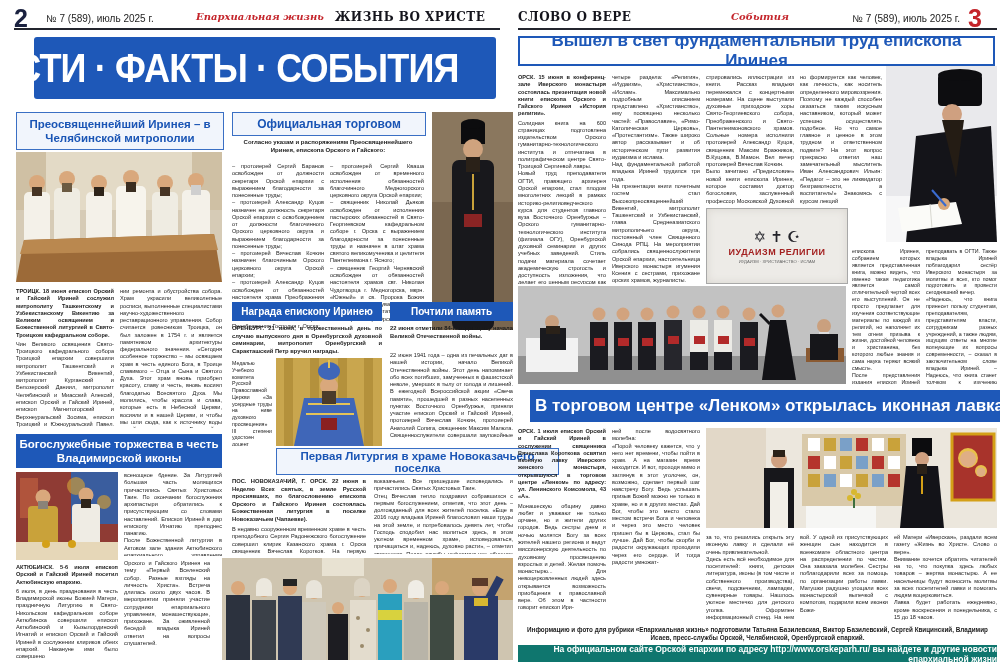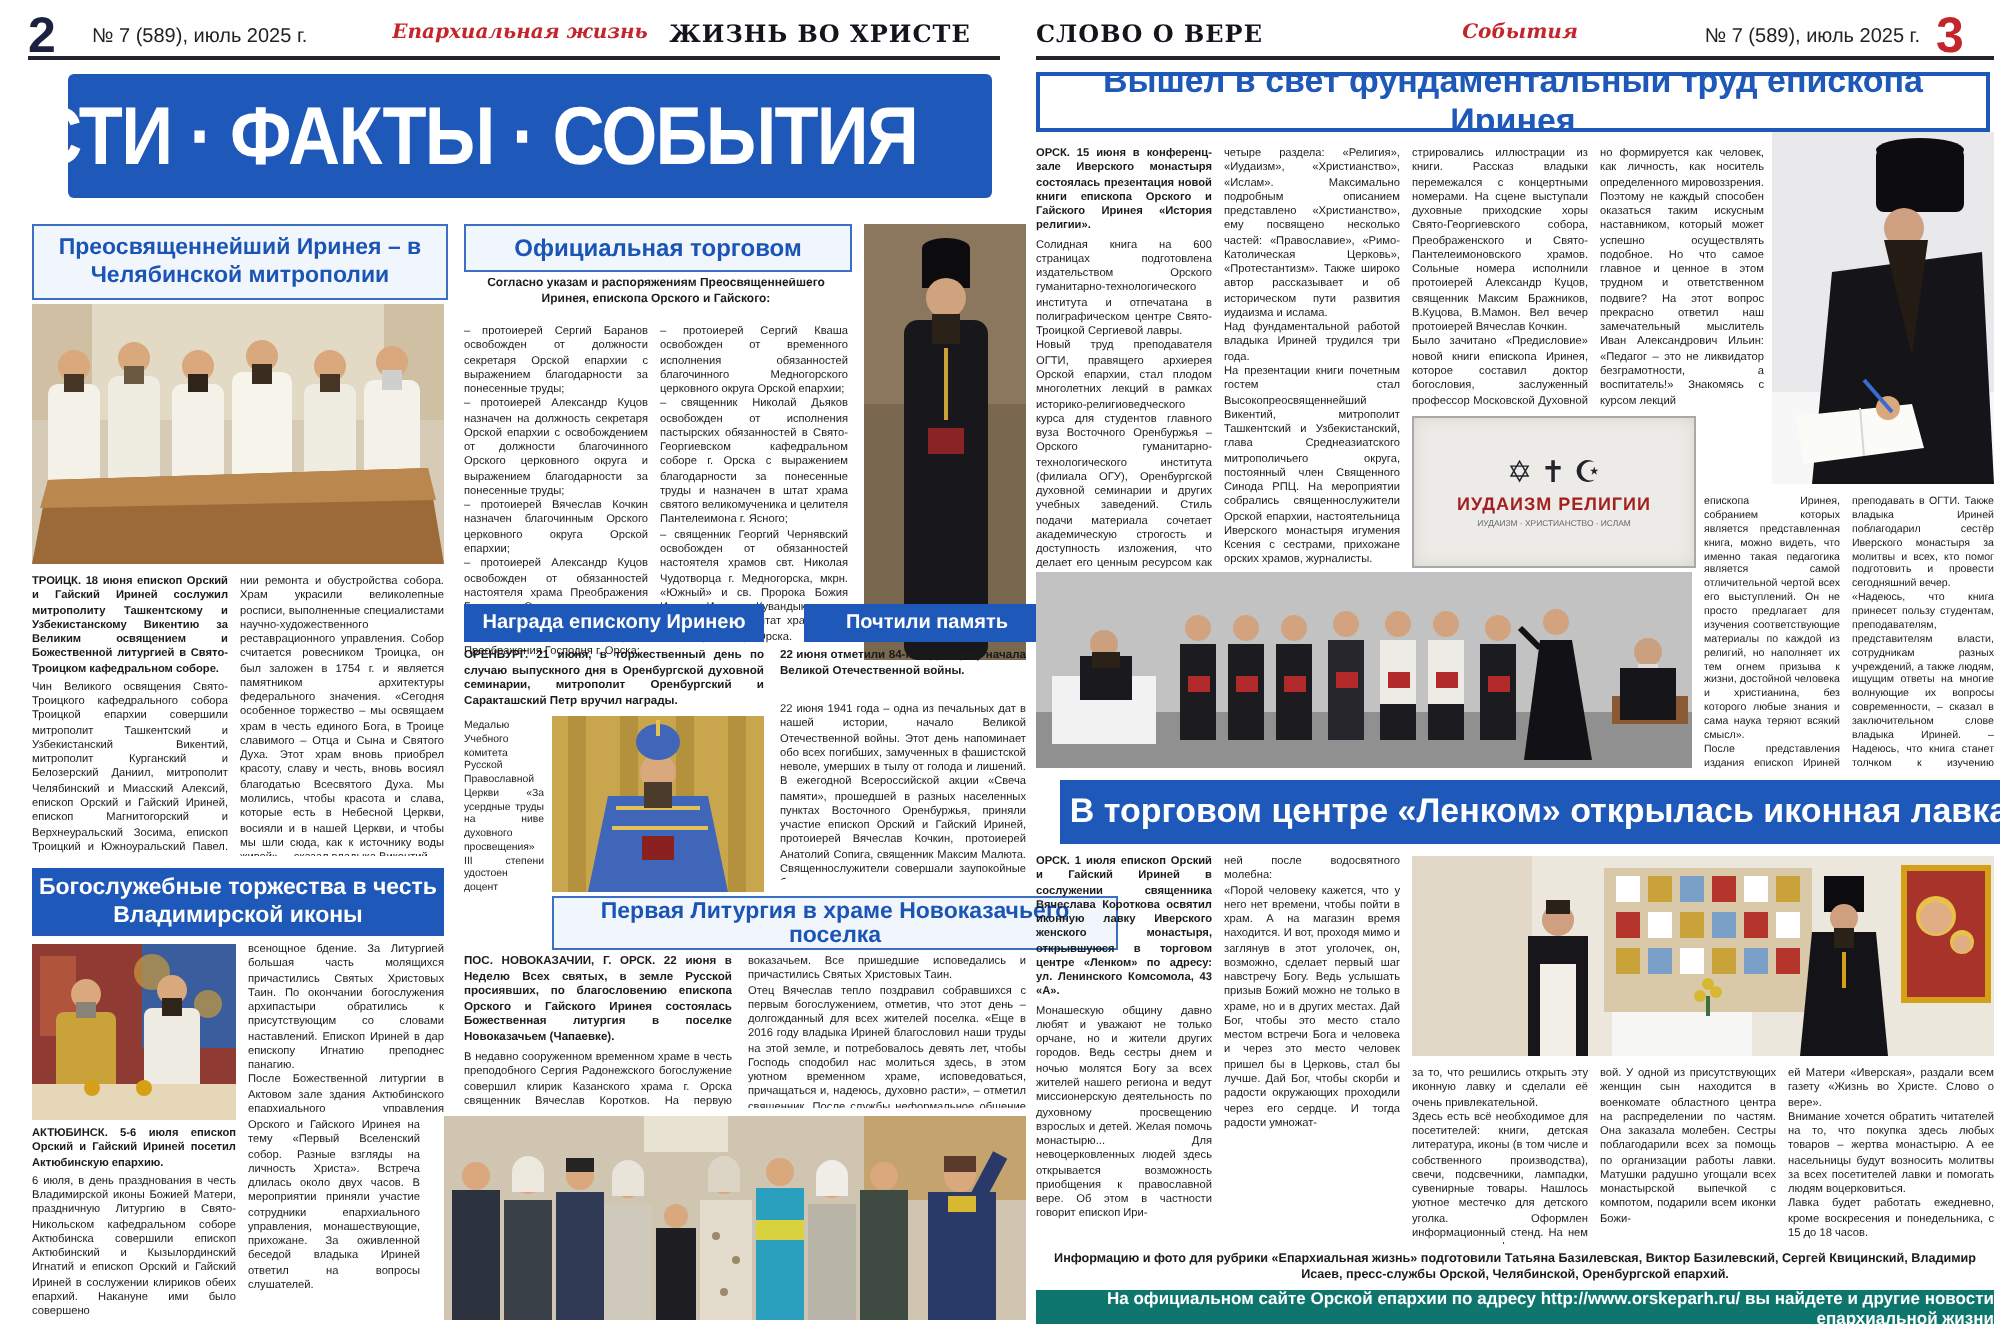--- a/index.html
+++ b/index.html
@@ -164,21 +164,21 @@
       <polygon points="28,40 78,40 88,88 18,88" fill="#3f66b8"></polygon>
       <path d="M32 46 L74 46 M30 56 L78 56" stroke="#e2c258" stroke-width="2" fill="none"></path>
       <circle cx="53" cy="28" r="9" fill="#d9a87c"></circle>
         <rect x="46" y="33" width="14" height="13" fill="#4a3b2a"></rect>
       <ellipse cx="53" cy="13" rx="11" ry="9" fill="#3f66b8"></ellipse>
         <line x1="53" y1="2" x2="53" y2="10" stroke="#e2c258" stroke-width="2"></line>
       <rect x="45" y="60" width="16" height="12" fill="#8a2020"></rect>
     </svg>
   </div>
 
-  <div class="hl hl-solid" style="left:390px;top:302px;width:123px;height:19px;font-size:10px;margin-left:12px;">Почтили память</div>
+  <div class="hl hl-solid" style="left:390px;top:302px;width:123px;height:19px;font-size:10px;">Почтили память</div>
   <div class="col" style="left:390px;top:325px;width:123px;height:24px;">
     <span class="tx lead" style="font-size:5.8px;">22 июня отметили 84-ю годовщину начала Великой Отечественной войны.</span>
   </div>
   <div class="col" style="left:390px;top:352px;width:123px;height:88px;">
     <span class="tx">22 июня 1941 года – одна из печальных дат в нашей истории, начало Великой Отечественной войны. Этот день напоминает обо всех погибших, замученных в фашистской неволе, умерших в тылу от голода и лишений. В ежегодной Всероссийской акции «Свеча памяти», прошедшей в разных населенных пунктах Восточного Оренбуржья, приняли участие епископ Орский и Гайский Ириней, протоиерей Вячеслав Кочкин, протоиерей Анатолий Сопига, священник Максим Малюта. Священнослужители совершали заупокойные богослужения, выступали с проповедями, зажигали свечи и лампады, из которых были выложены надписи «Помним».</span>
   </div>
 
   <div class="hl hl-light" style="left:232px;top:448px;width:281px;height:25px;font-size:11.5px;margin-left:44px;">Первая Литургия в храме Новоказачьего поселка</div>
   <div class="col" style="left:232px;top:478px;width:134px;height:46px;">
     <span class="tx lead" style="font-size:5.8px;">ПОС. НОВОКАЗАЧИЙ, Г. ОРСК. 22 июня в Неделю Всех святых, в земле Русской просиявших, по благословению епископа Орского и Гайского Иринея состоялась Божественная литургия в поселке Новоказачьем (Чапаевке).</span>

